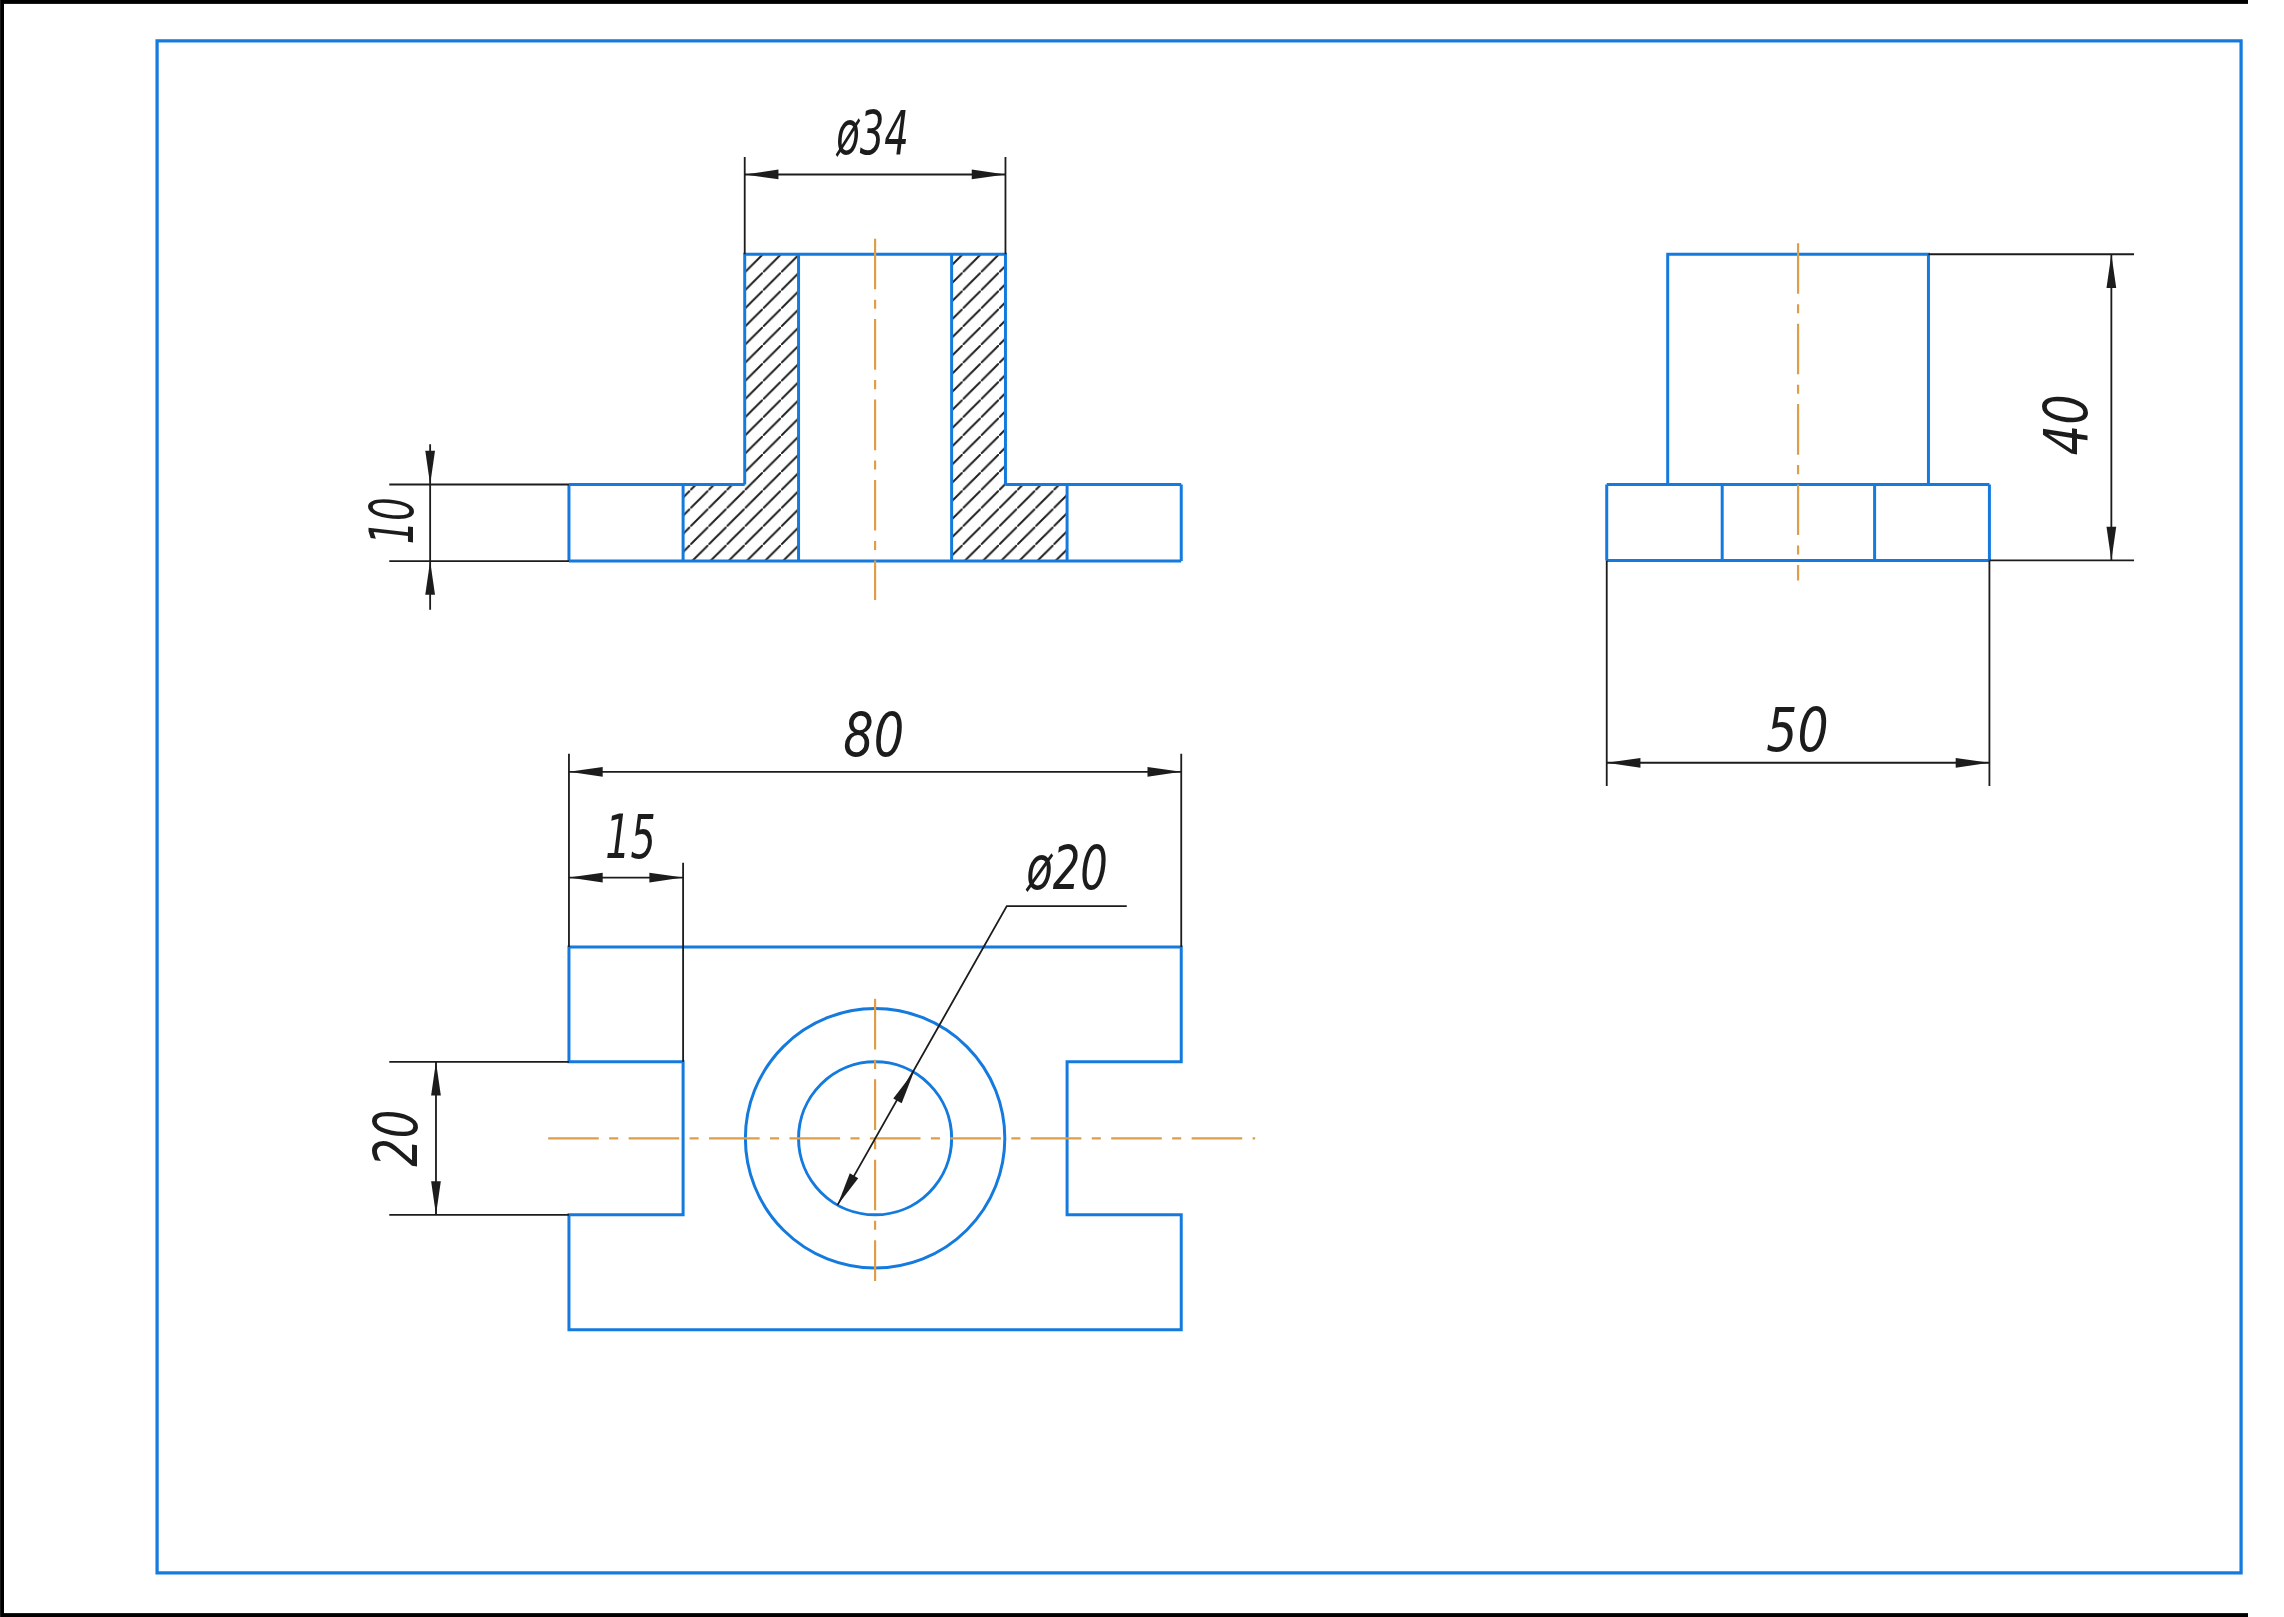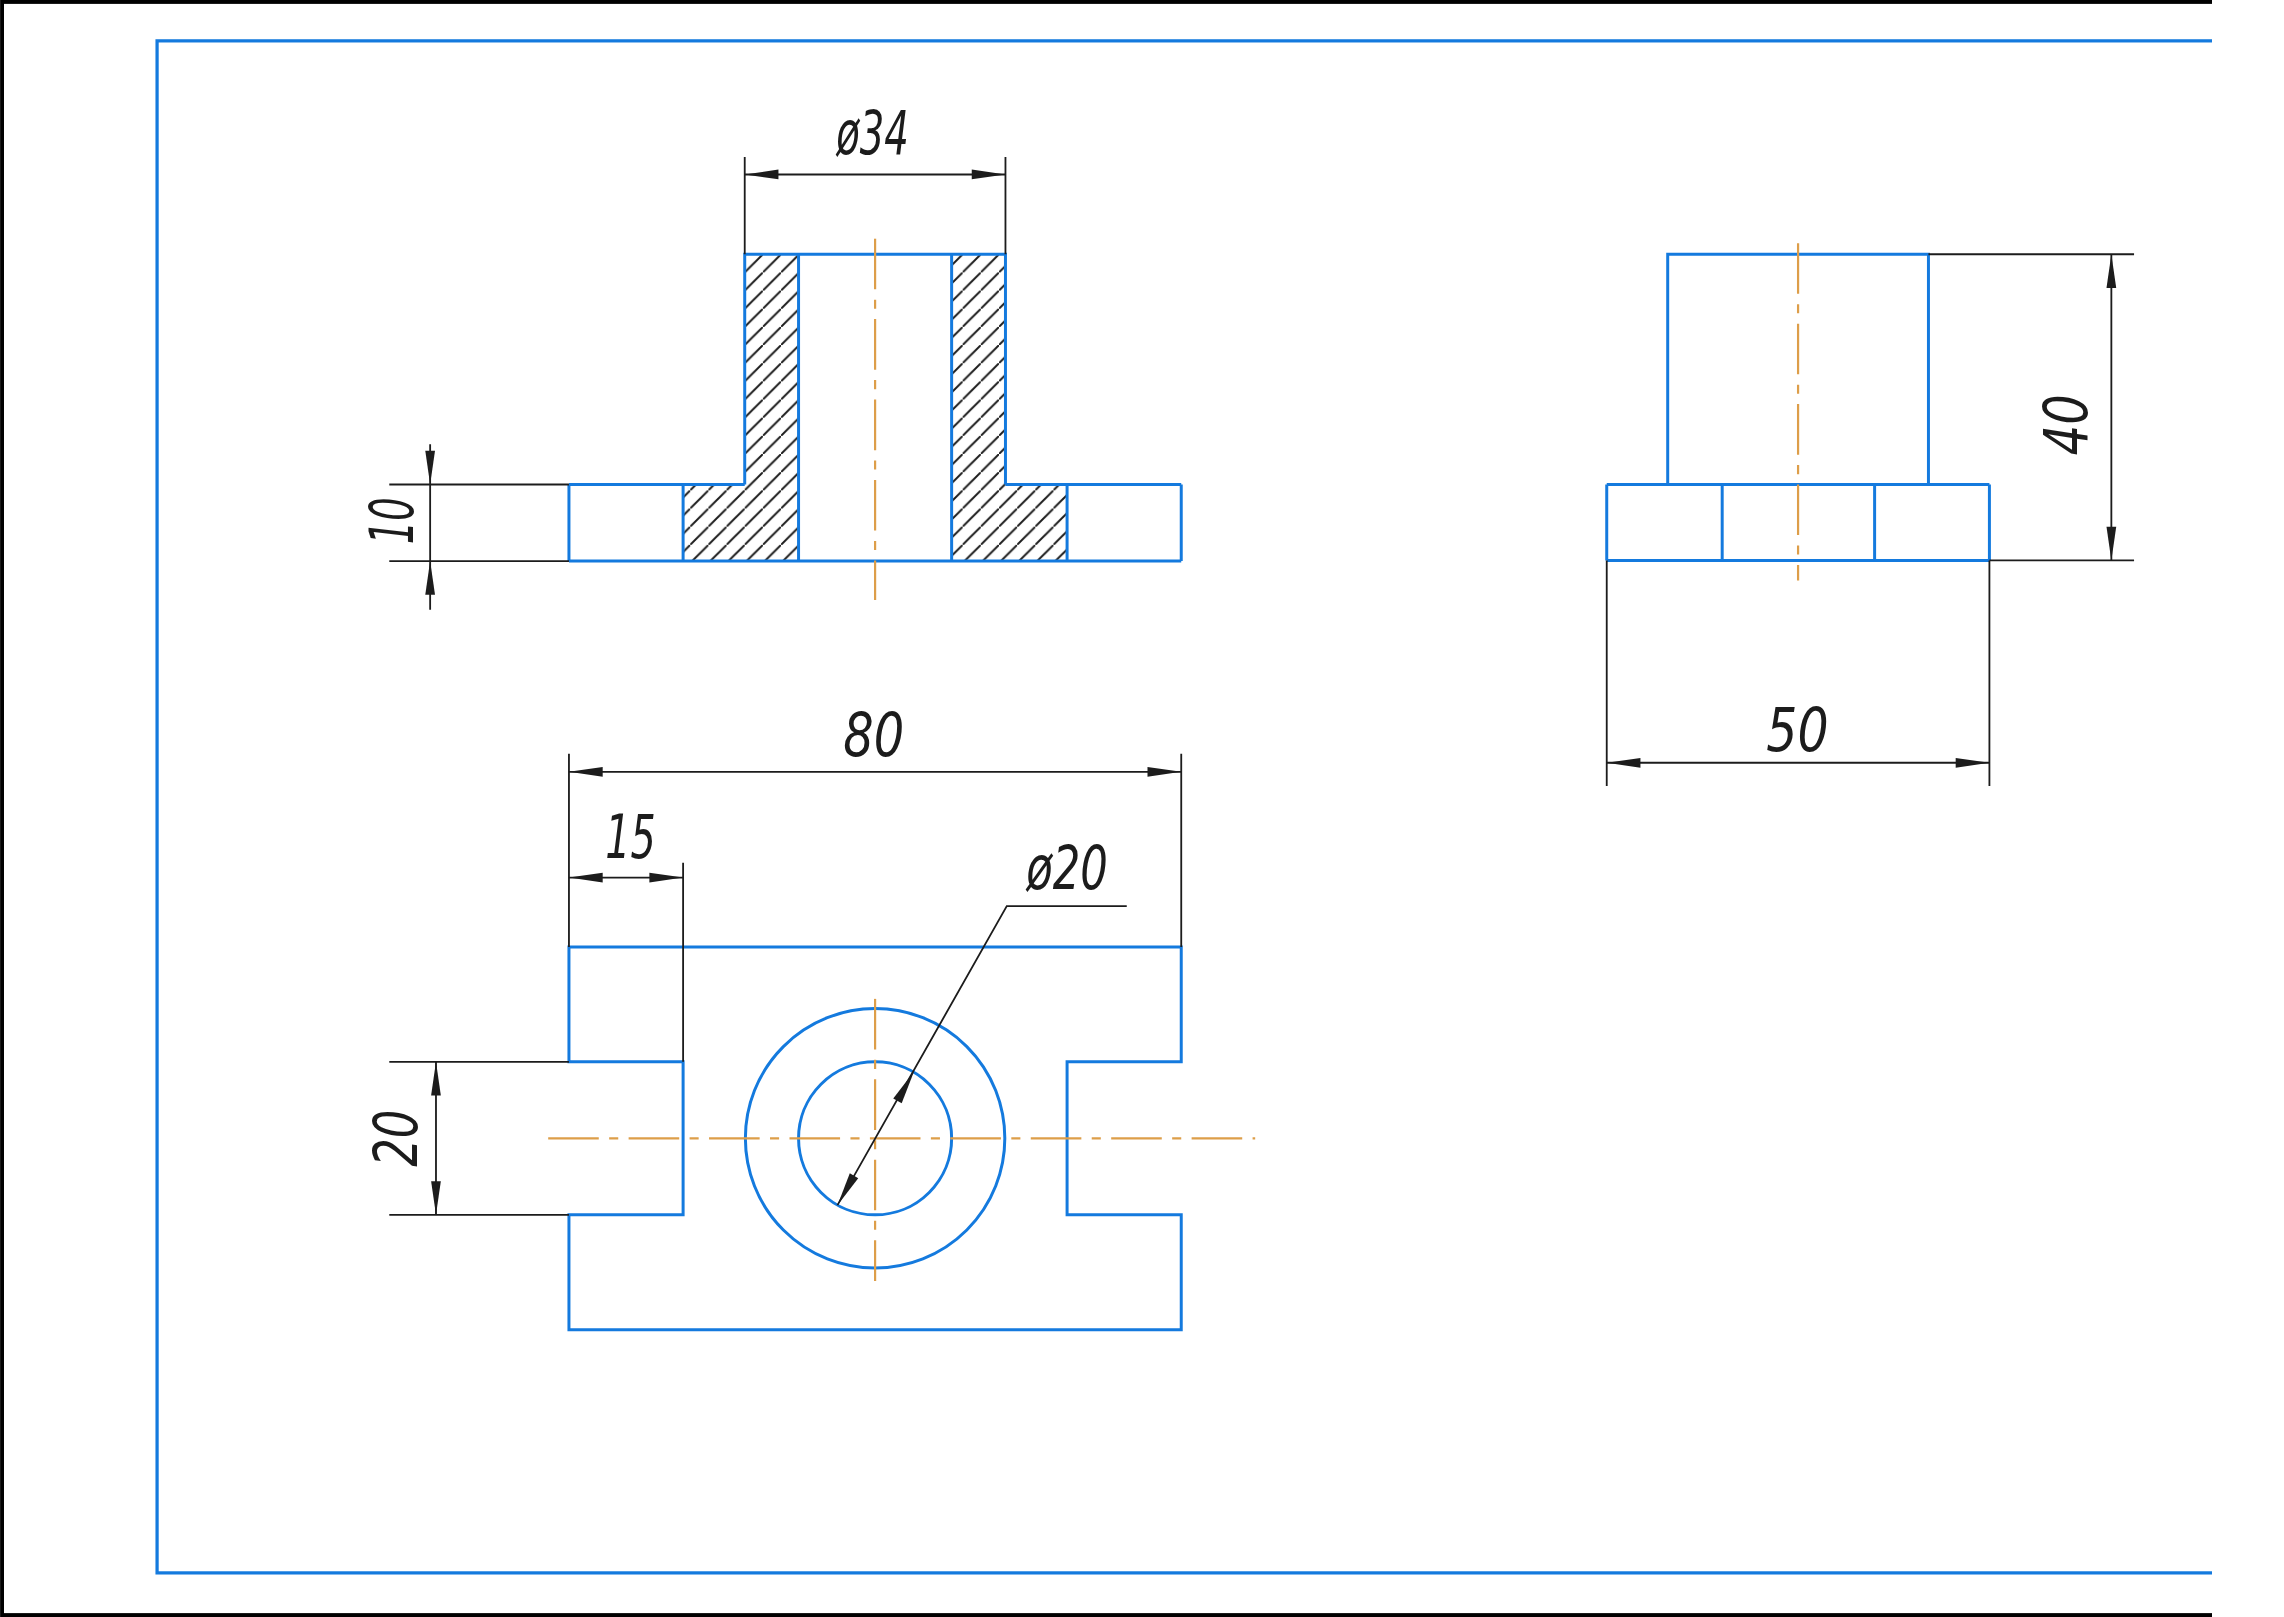--- a/index.html
+++ b/index.html
@@ -4,21 +4,21 @@
 <style>
   :root{
     --c-outline:#147ade;
     --c-dim:#1c1c1c;
     --c-center:#dd9e49;
     --c-frame:#147ade;
     --c-border:#000000;
     --c-bg:#ffffff;
   }
   html,body{margin:0;padding:0;background:var(--c-bg);}
-  .sheet{position:relative;width:2212px;height:1617px;background:var(--c-bg);overflow:hidden;}
+  .sheet{position:relative;width:2212px;height:1617px;background:var(--c-bg);overflow:hidden;padding-left:36px;}
   svg{position:absolute;left:0;top:0;}
   .pageborder{stroke:var(--c-border);stroke-width:6;fill:none;}
   .frame{stroke:var(--c-frame);stroke-width:5;fill:none;}
   .outline{stroke:var(--c-outline);stroke-width:4.6;fill:none;stroke-linecap:butt;stroke-linejoin:miter;}
   .thin{stroke:var(--c-dim);stroke-width:2.8;fill:none;}
   .center{stroke:var(--c-center);stroke-width:3.4;fill:none;stroke-dasharray:78 16 14 16;}
   .arrow{fill:var(--c-dim);stroke:none;}
   .hatchline{stroke:var(--c-dim);stroke-width:3;}
   .hatchfill{fill:url(#hatch);stroke:none;}
   text.dim{

